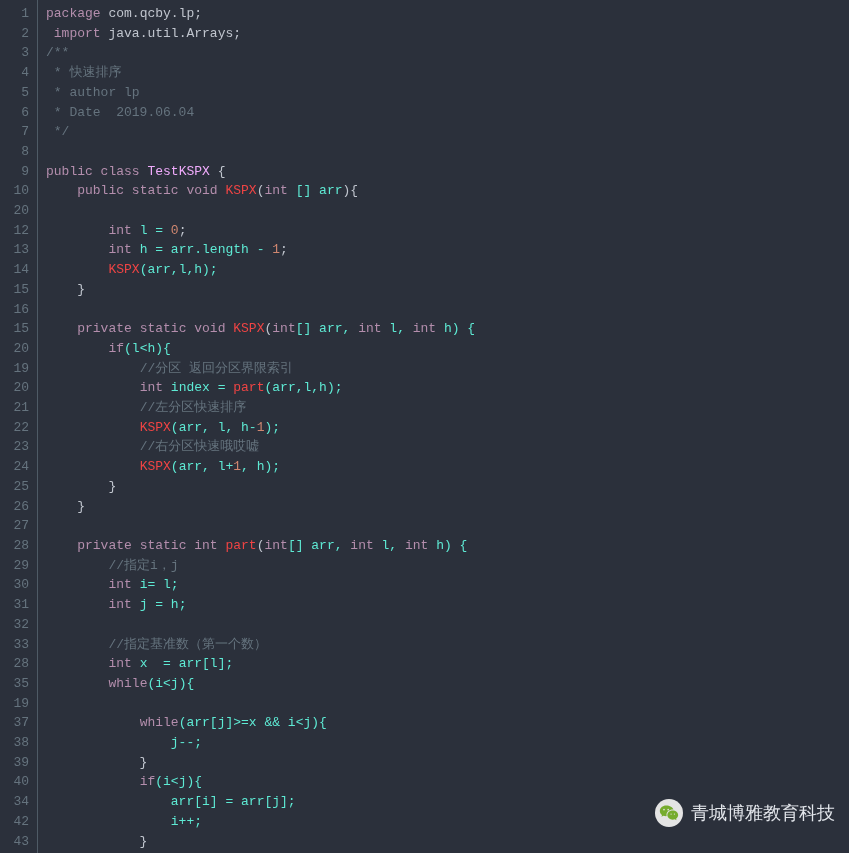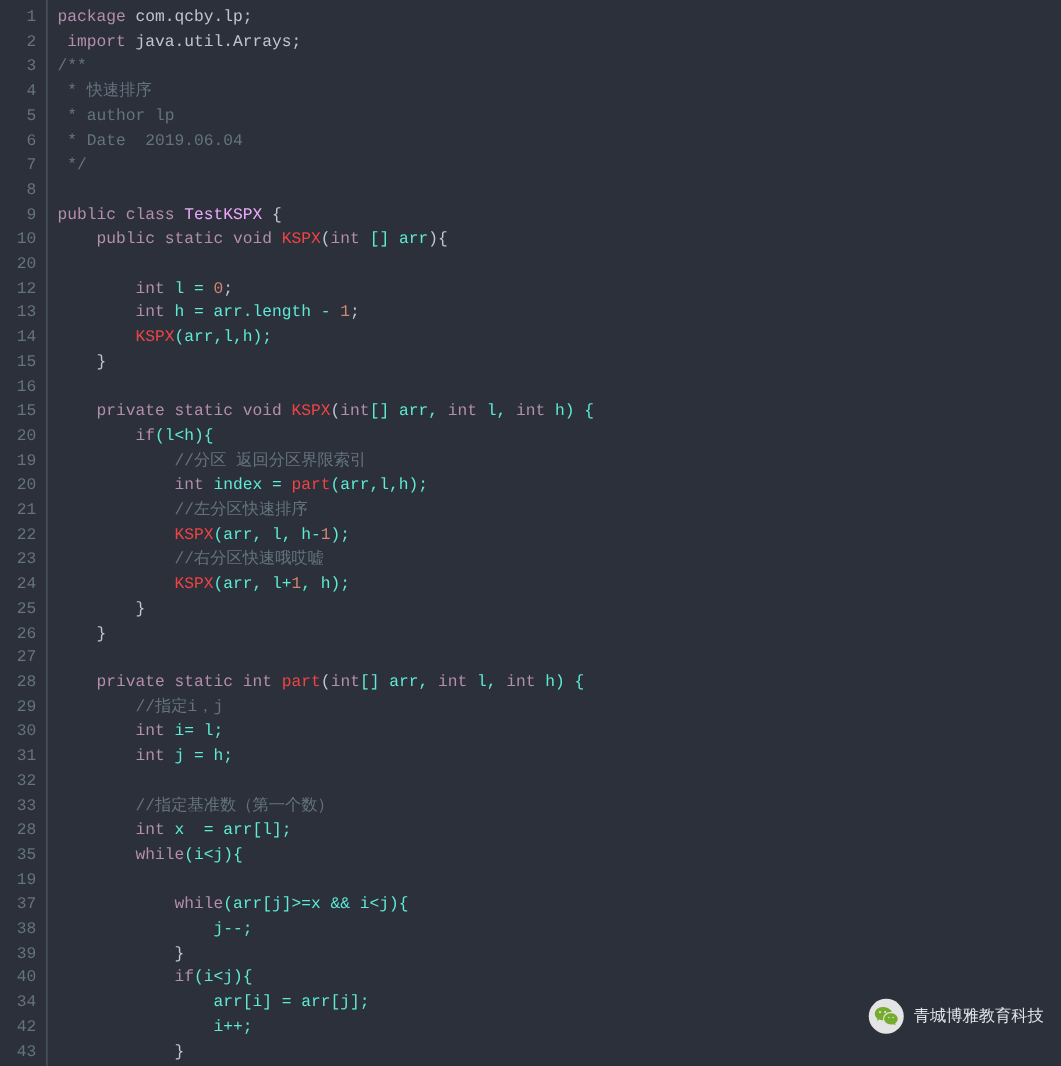--- a/index.html
+++ b/index.html
@@ -64,21 +64,21 @@
     border-radius: 50%;
     background: #eee;
     display: flex;
     align-items: center;
     justify-content: center;
   }
   .watermark .wicon svg { width: 20px; height: 20px; }
   .watermark .wtext {
     color: #eceff4;
     font-family: 'Microsoft YaHei', 'PingFang SC', sans-serif;
-    font-size: 13px;
+    font-size: 18px;
     font-weight: 500;
   }
 </style>
 </head>
 <body>
 
 <div class="editor">
   <div class="gutter">
       <div class="ln">1</div>
       <div class="ln">2</div>

